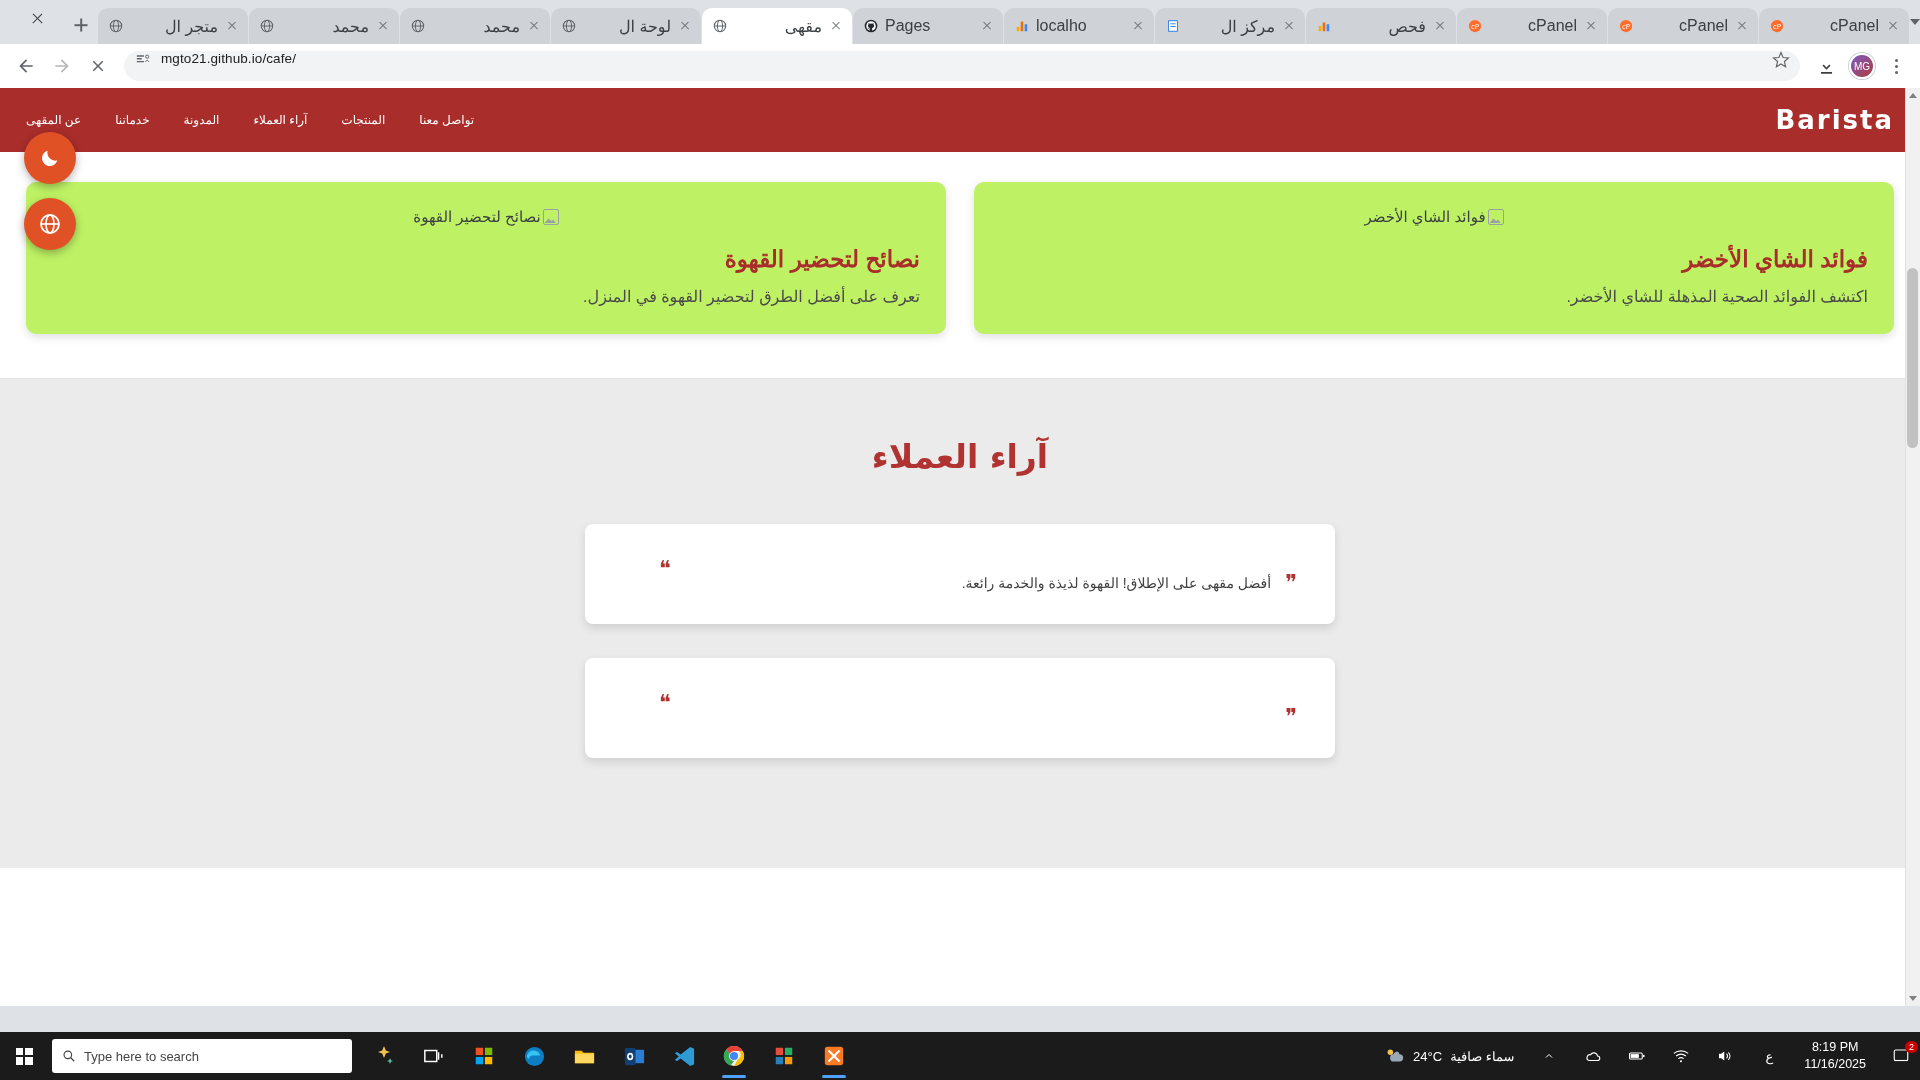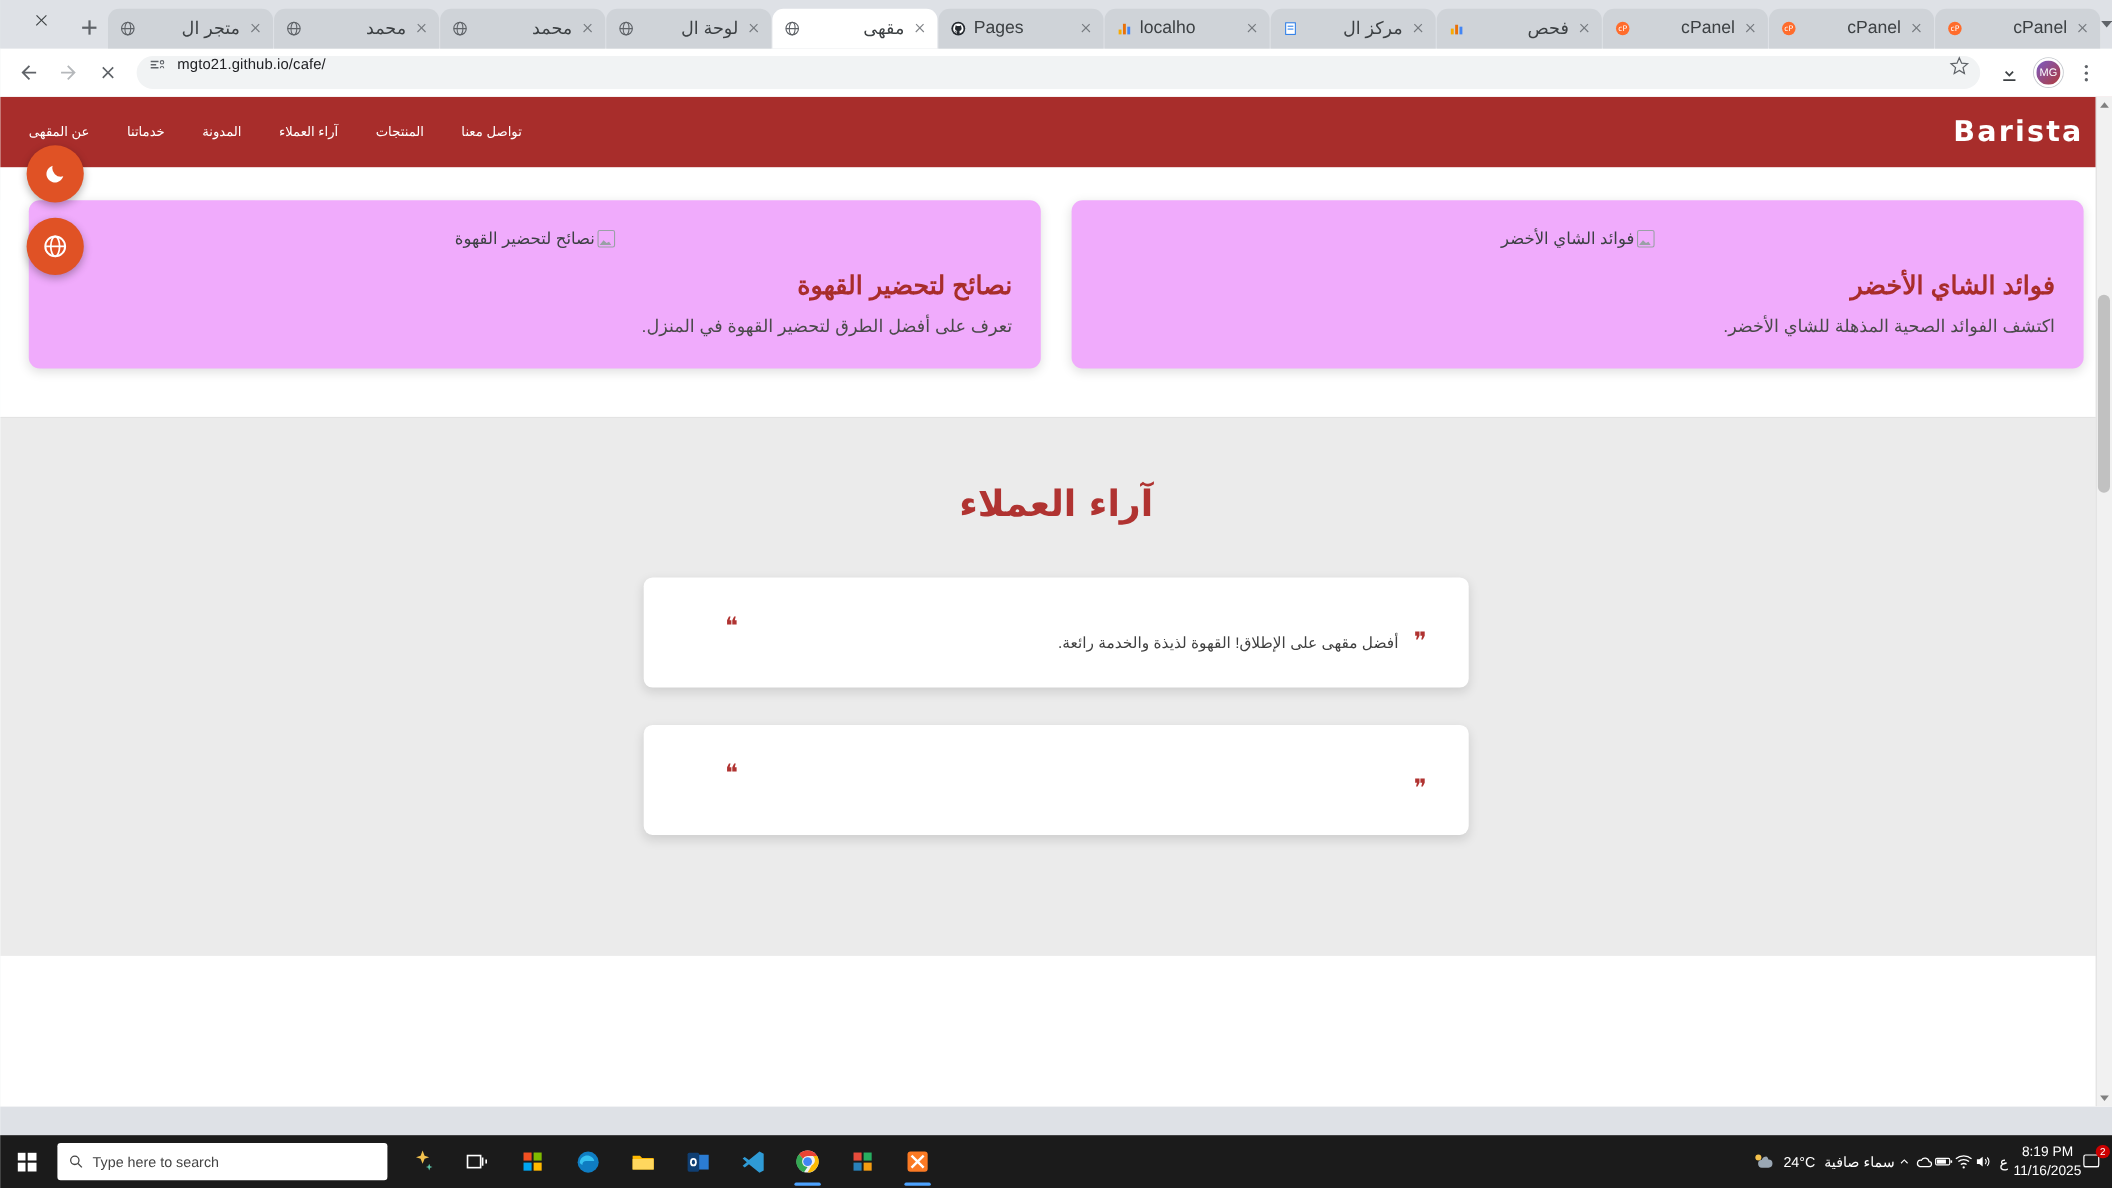--- a/index.html
+++ b/index.html
@@ -90,21 +90,21 @@
   .nav { margin-right: auto; display: flex; gap: 34px; align-items: center; }
   .nav a { color: #fff; font-size: 12px; text-decoration: none; white-space: nowrap; }
 
   .content { direction: rtl; background: #fff; }
 
   .cards-row {
     display: flex; gap: 28px; padding: 0 26px; align-items: flex-start;
     margin-top: 30px;
   }
   .card {
-    flex: 1; background: #f0abfc; border-radius: 10px; box-shadow: 0 3px 10px rgba(0,0,0,.13);
+    flex: 1; background: #bef264; border-radius: 10px; box-shadow: 0 3px 10px rgba(0,0,0,.13);
     padding: 0 0 28px 0; overflow: hidden;
   }
   .card .img-alt {
     text-align: center; font-size: 15px; color: #3c4043; padding: 26px 0 10px;
     direction: rtl;
   }
   .card .img-alt .broken {
     display:inline-block; width: 16px; height: 16px; vertical-align: -3px;
     margin-left: 2px; position: relative;
   }
@@ -161,21 +161,21 @@
   .win-logo i { background:#fff; display:block; }
   .search-box {
     width: 300px; height: 34px; background:#fff; border-radius:3px; margin-left:4px;
     display:flex; align-items:center; gap:8px; padding: 0 10px; color:#444; font-size:13px;
   }
   .tb-icons { display:flex; align-items:center; gap: 2px; margin-left: 8px; }
   .tb-ico { width: 48px; height: 48px; display:flex; align-items:center; justify-content:center; position:relative; }
   .tb-ico.active:after {
     content:""; position:absolute; bottom:2px; left:12px; width:24px;height:3px;border-radius:2px;background:#4da3ff;
   }
-  .tray { margin-left:auto; display:flex; align-items:center; gap: 0; padding-right: 10px; font-size:12px; }
+  .tray { margin-left:auto; display:flex; align-items:center; gap: 26px; padding-right: 10px; font-size:12px; }
   .weather { display:flex; align-items:center; gap:8px; font-size:13px; }
   .clock { text-align:center; line-height:1.35; font-size:12.5px; }
   .tray-ico { width:18px; height:18px; display:flex;align-items:center;justify-content:center; }
   .notif-badge {
     position: relative;
   }
   .notif-badge .cnt {
     position:absolute; top:-6px; right:-8px; background:#c00; color:#fff; font-size:9px;
     border-radius: 8px; padding: 0 4px; line-height: 12px;
   }

